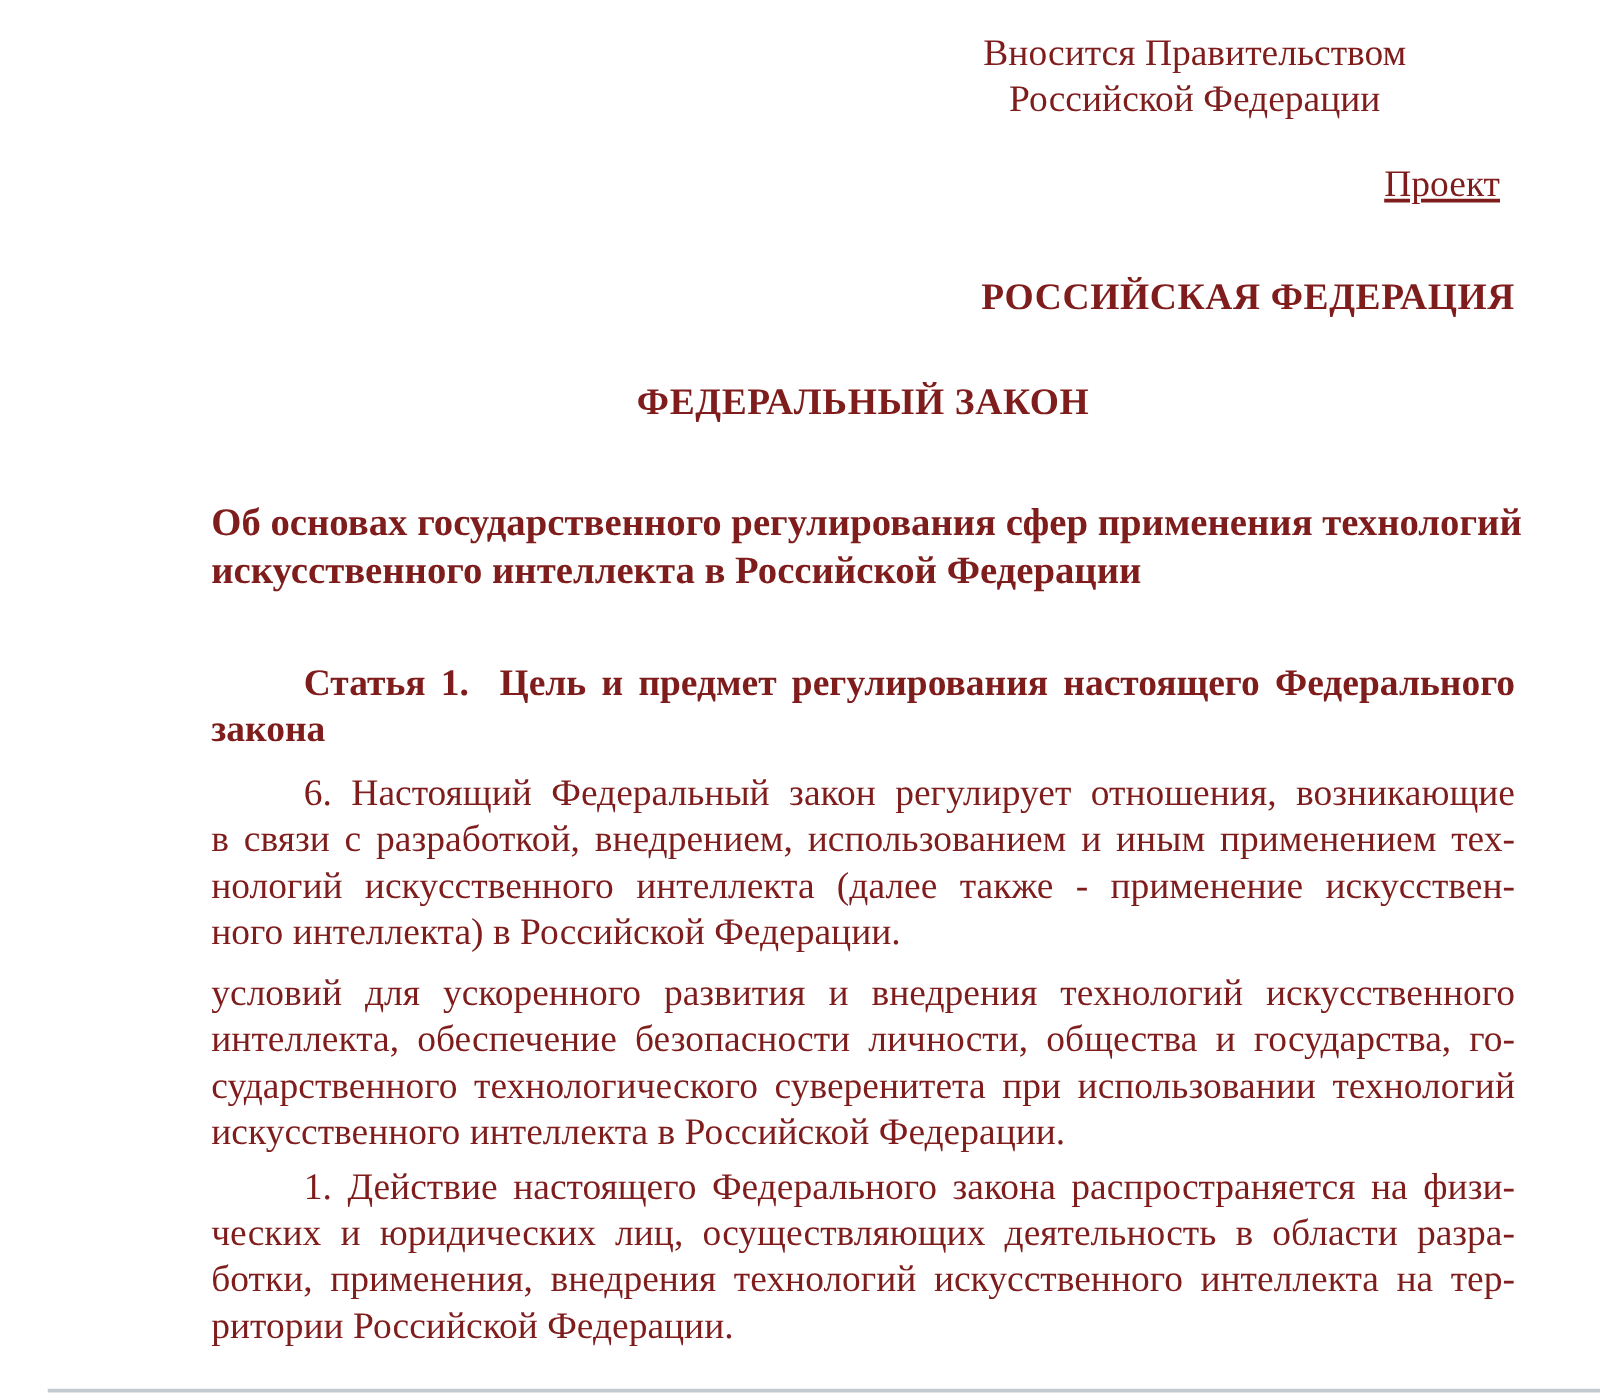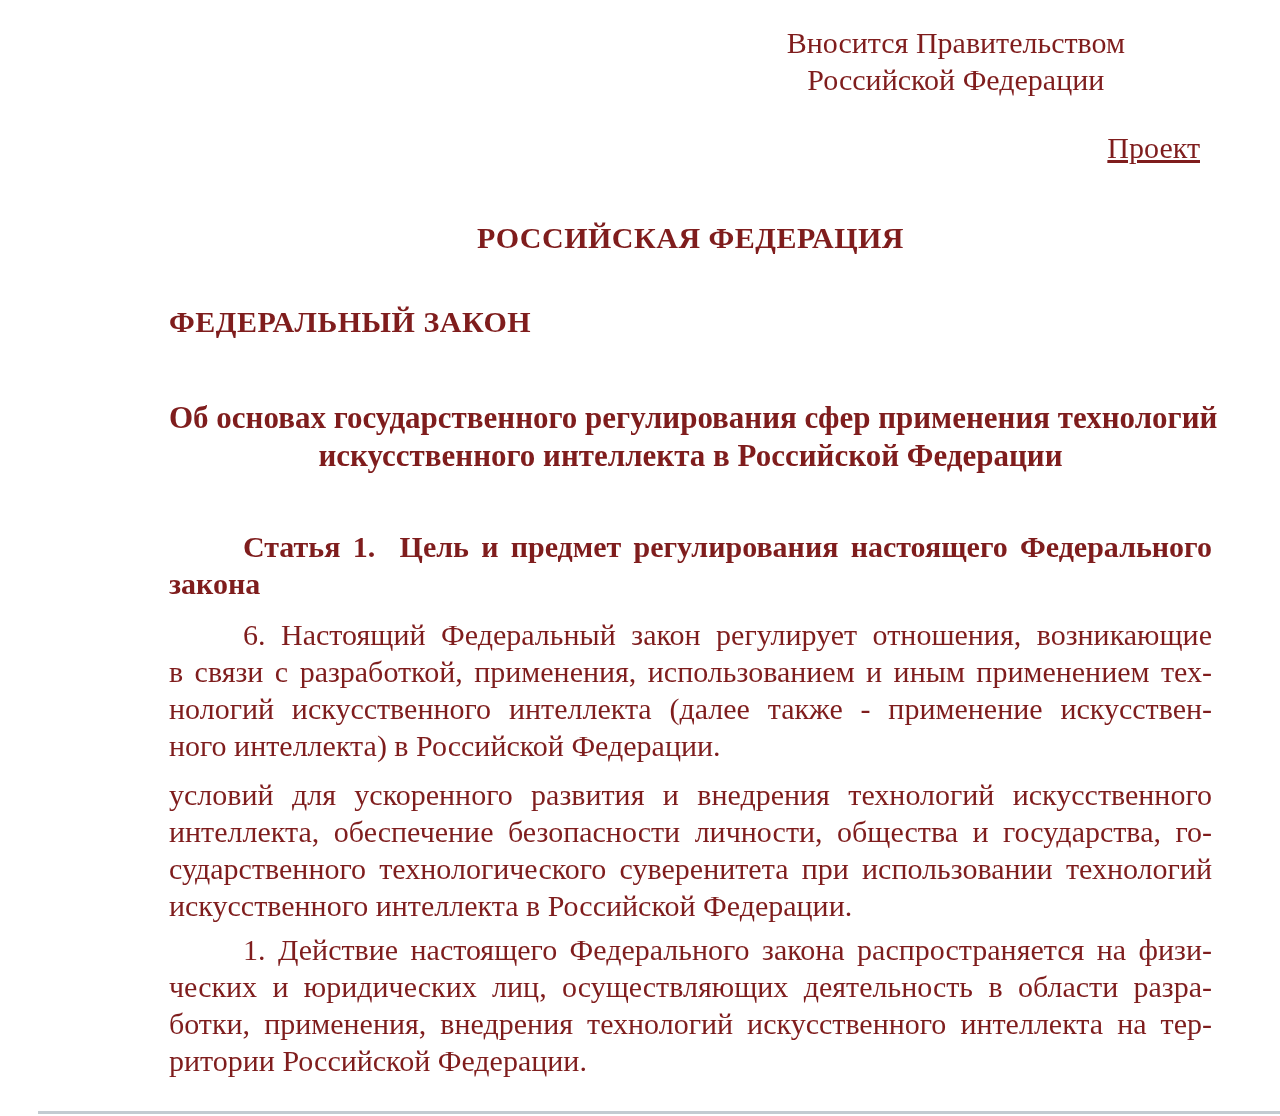--- a/index.html
+++ b/index.html
@@ -34,36 +34,37 @@
   }
   .proekt {
     margin-top: 31px;
     text-align: right;
     padding-right: 12px;
     text-decoration: underline;
   }
   .h-country {
     margin-top: 52px;
     font-weight: bold;
-    text-align: center;
+    text-align: right;
     line-height: 40px;
     letter-spacing: 0.5px;
   }
   .h-type {
     margin-top: 44px;
     font-weight: bold;
+    text-align: center;
     line-height: 40px;
     letter-spacing: 0.5px;
   }
   .law-title {
     margin-top: 57px;
     font-weight: bold;
     font-size: 31px;
     line-height: 38px;
-    text-align: center;
+    text-align: left;
   }
   .law-title > div { white-space: nowrap; }
   .article-heading {
     margin-top: 53px;
     font-weight: bold;
   }
   .para-1 { margin-top: 14px; }
   .para-2 { margin-top: 12px; }
   .para-3 { margin-top: 7px; }
   
@@ -109,21 +110,21 @@
       <div>искусственного интеллекта в Российской Федерации</div>
     </div>
 
     <div class="article-heading">
       <div class="jline indent">Статья 1.&nbsp; Цель и предмет регулирования настоящего Федерального</div>
       <div class="plain">закона</div>
     </div>
 
     <div class="para-1">
       <div class="jline indent">6. Настоящий Федеральный закон регулирует отношения, возникающие</div>
-      <div class="jline">в связи с разработкой, применения, использованием и иным применением тех-</div>
+      <div class="jline">в связи с разработкой, внедрением, использованием и иным применением тех-</div>
       <div class="jline">нологий искусственного интеллекта (далее также - применение искусствен-</div>
       <div class="plain">ного интеллекта) в Российской Федерации.</div>
     </div>
 
     <div class="para-2">
       <div class="jline">условий для ускоренного развития и внедрения технологий искусственного</div>
       <div class="jline">интеллекта, обеспечение безопасности личности, общества и государства, го-</div>
       <div class="jline">сударственного технологического суверенитета при использовании технологий</div>
       <div class="plain">искусственного интеллекта в Российской Федерации.</div>
     </div>

